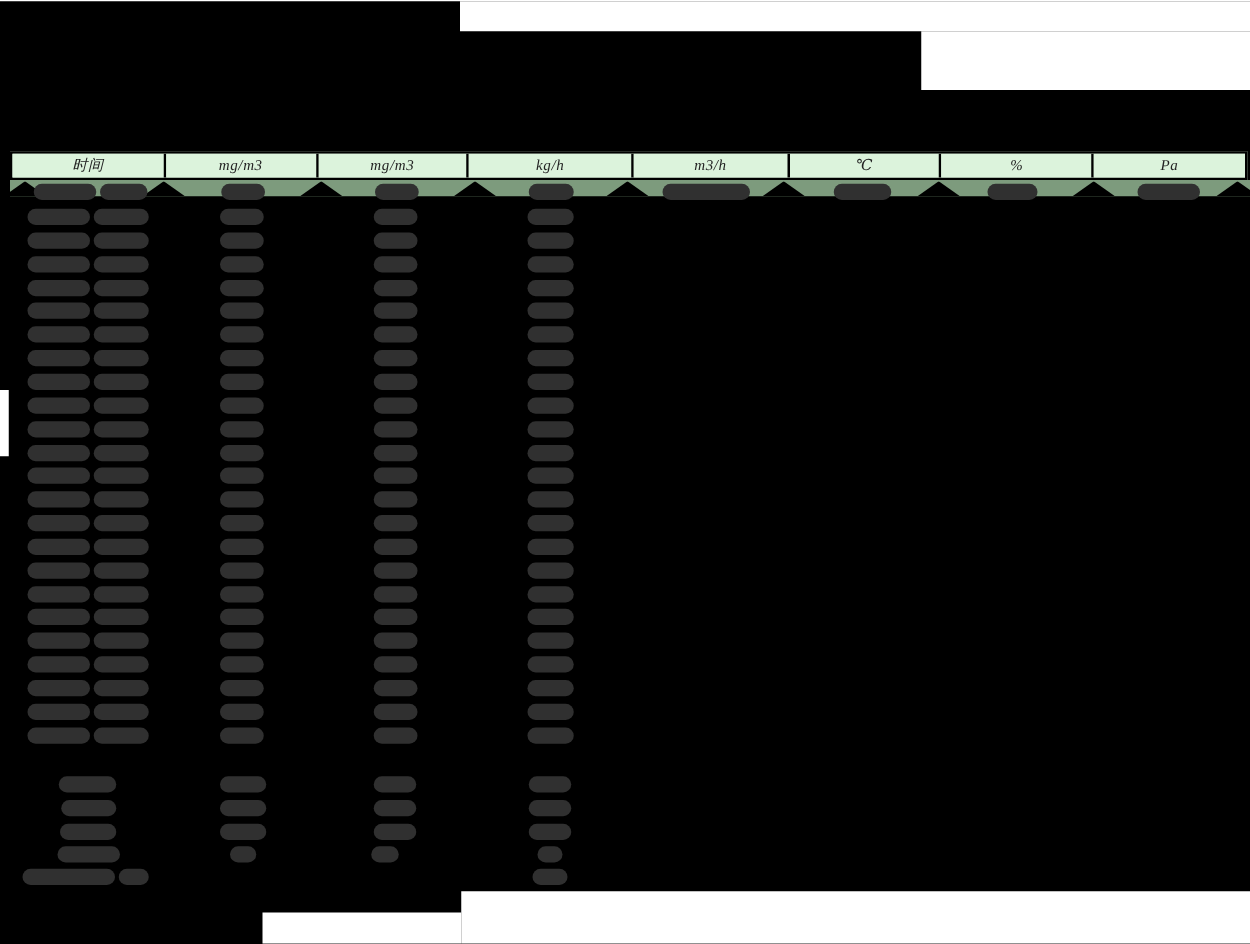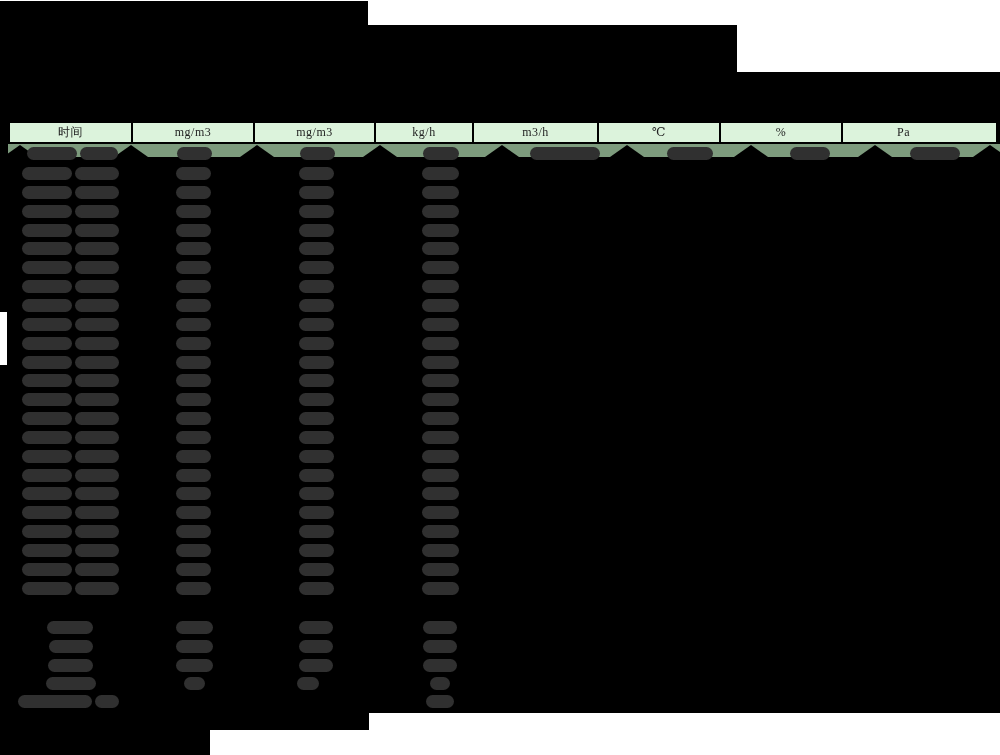--- a/index.html
+++ b/index.html
@@ -15,31 +15,31 @@
     width:1000px;height:755px;position:relative;overflow:hidden;
     background:var(--page-bg);
     font-family:"Liberation Serif","DejaVu Serif","DejaVu Sans",serif;
   }
   .abs{position:absolute;}
   .paper{background:var(--paper);}
   
   .table-header{
     position:absolute;left:8px;top:121px;width:990px;height:23px;
     box-sizing:border-box;border:2px solid var(--border);
-    display:flex;background:var(--header-bg);
+    display:flex;background:var(--header-bg);font-style:italic;
   }
   .hcell{
     box-sizing:border-box;height:100%;
     border-right:2px solid var(--border);
     display:flex;align-items:center;justify-content:center;
     font-size:12px;color:#222;letter-spacing:.5px;
     background:var(--header-bg);
   }
   .hcell:last-child{border-right:none;}
-  .c1{width:123px;} .c2{width:122px;} .c3{width:121px;} .c4{width:98px;}
+  .c1{width:123px;} .c2{width:122px;} .c3{width:121px;} .c4{width:132px;}
   .c5{width:125px;} .c6{width:122px;} .c7{width:122px;} .c8{width:121px;}
   
   .band{
     position:absolute;left:8px;top:144px;width:992px;height:13px;
     background:var(--band-bg);
   }
   .notch{
     position:absolute;top:145px;width:34px;height:12px;
     background:var(--border);
     clip-path:polygon(50% 0,0 100%,100% 100%);

